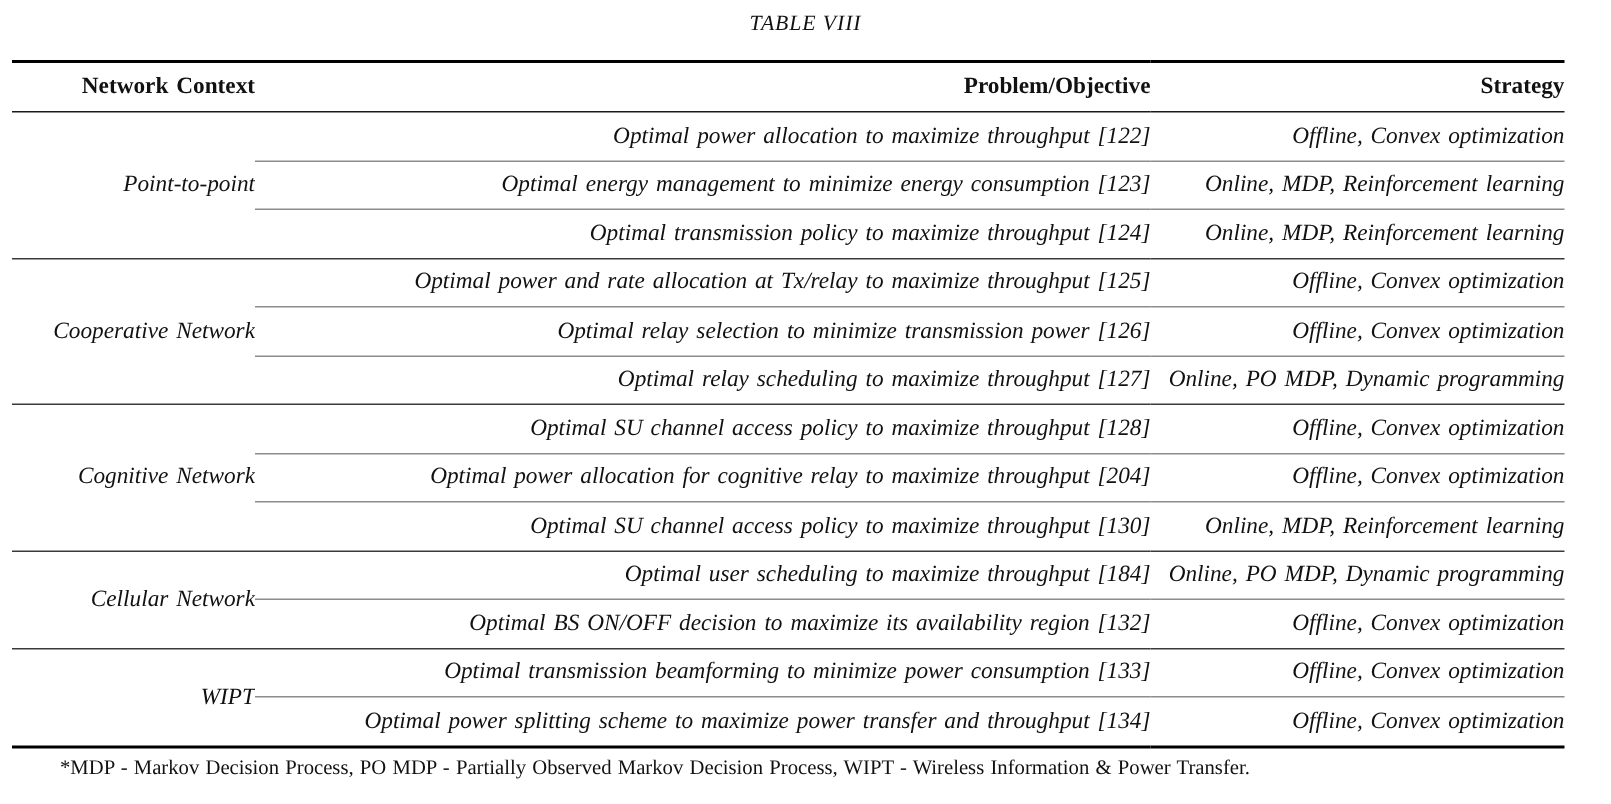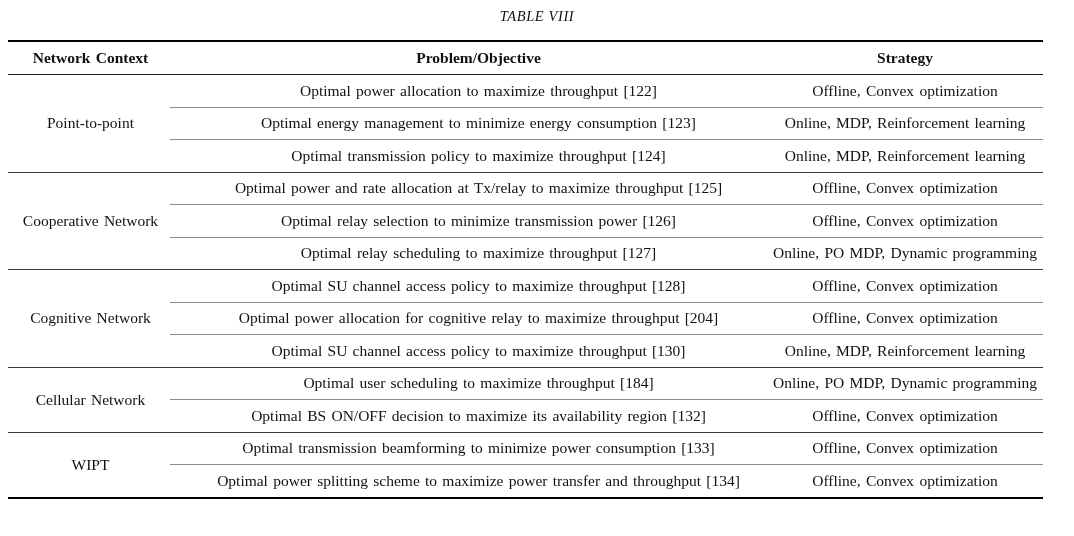--- a/index.html
+++ b/index.html
@@ -40,35 +40,35 @@
     margin: 15px 0 0 8px;
     width: 1035px;
     border-top: 2px solid #000000;
     border-bottom: 2px solid #000000;
   }
   col.c-context  { width: 162px; }
   col.c-problem  { width: 597px; }
   col.c-strategy { width: 276px; }
   th, td {
     font-size: 15.5px;
-    text-align: center;
+    text-align: right;
     vertical-align: middle;
     word-spacing: 0.09em;
     padding: 0;
     white-space: nowrap;
     overflow: hidden;
   }
   thead th {
     font-weight: bold;
     height: 32px;
     border-bottom: 1.5px solid #1a1a1a;
   }
   th.h-context, td.context-cell { padding-left: 3px; }
   th.h-problem, td.problem-cell { padding-left: 20px; }
-  tbody td { height: 31.5px; }
+  tbody td { height: 31.5px; font-style: italic; }
   td.subrow {
     border-top: 1px solid #8c8c8c;
     margin-top: 38px;
   }
   td.section-start {
     border-top: 1.5px solid #3a3a3a;
   }
   .footnote {
     font-size: 13.8px;
     margin: 5px 0 0 40px;
@@ -152,14 +152,15 @@
           <td class="problem-cell section-start">Optimal transmission beamforming to minimize power consumption [133]</td>
           <td class="strategy-cell section-start">Offline, Convex optimization</td>
         </tr>
         <tr>
           <td class="problem-cell subrow">Optimal power splitting scheme to maximize power transfer and throughput [134]</td>
           <td class="strategy-cell subrow">Offline, Convex optimization</td>
         </tr>
       </tbody>
   </table>
 
+  <div class="footnote">*MDP - Markov Decision Process, PO MDP - Partially Observed Markov Decision Process, WIPT - Wireless Information &amp; Power Transfer.</div>
 
 </div>
 
 </body></html>

